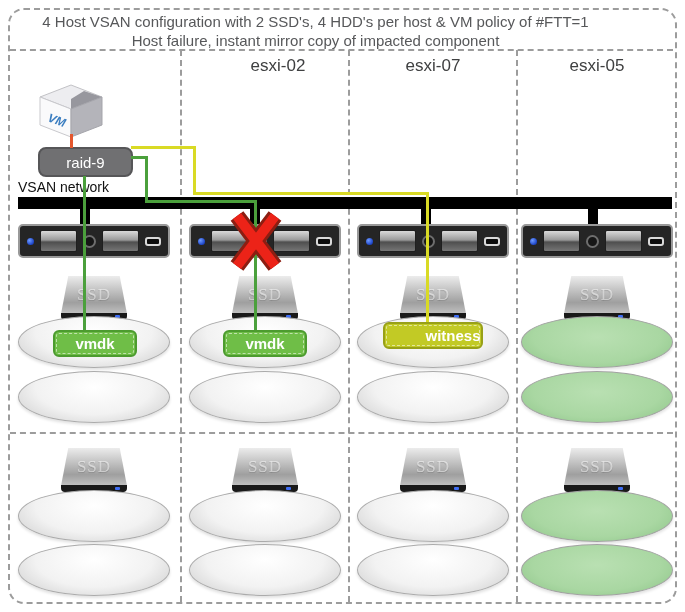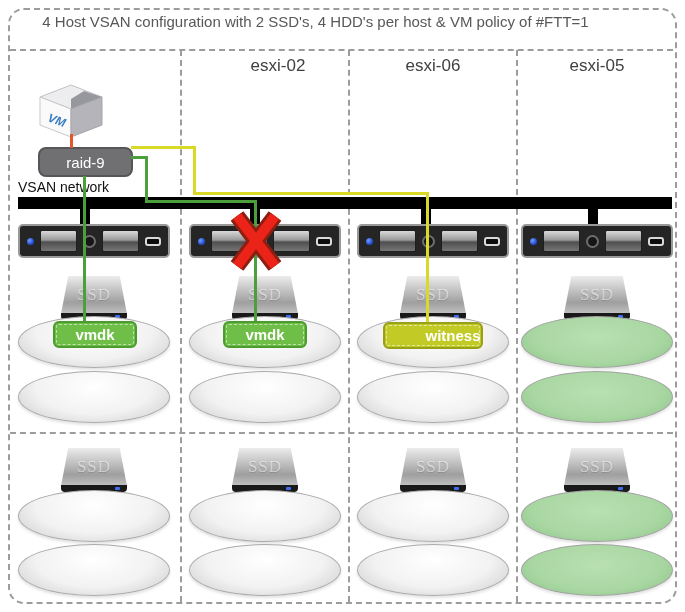--- a/index.html
+++ b/index.html
@@ -39,43 +39,44 @@
   .ssd-base{position:relative;height:7px;background:#191919;border-radius:0 0 4px 4px;margin-top:-1px;}
   .ssd-led{position:absolute;right:7px;top:2px;width:5px;height:3px;background:#3f6ef5;border-radius:1px;}
   .platter{width:152px;height:52px;border-radius:50%;border:1px solid #ababab;box-sizing:border-box;
            background:radial-gradient(ellipse at 50% 30%,#ffffff 0%,#f2f2f2 55%,#dcdcdc 80%,#c3c3c3 100%);
            box-shadow:0 2px 3px rgba(0,0,0,0.12);z-index:3;}
   .platter.green{background:radial-gradient(ellipse at 50% 40%,#b9e0b2 0%,#a9d7a2 60%,#8bc386 100%);
                  border-color:#a2a2a2;}
   .tag{height:27px;border-radius:6px;z-index:6;display:flex;align-items:center;justify-content:center;
        color:#fff;font-weight:bold;font-size:15px;outline:1px dashed rgba(255,255,255,0.55);
        outline-offset:-4px;box-sizing:border-box;}
-  .tag.vmdk{width:84px;background:#6fbe47;border:2px solid #4c9b2f;}
+  .tag.vmdk{width:84px;background:#6fbe47;border:2px solid #4c9b2f;margin-top:9px;}
   .tag.witness{width:100px;background:#c2ca25;border:2px solid #98a018;}
   .xmark{z-index:5;}
   .vmcube{z-index:2;}
 </style>
 </head>
 <body>
 
 <div class="canvas">
 
   <div class="abs outer"></div>
   <div class="abs dash-h" style="left:10px;top:49px;width:663px;"></div>
   <div class="abs dash-v" style="left:180px;top:50px;height:552px;"></div>
   <div class="abs dash-v" style="left:348px;top:50px;height:552px;"></div>
   <div class="abs dash-v" style="left:516px;top:50px;height:552px;"></div>
   <div class="abs dash-h" style="left:10px;top:432px;width:663px;"></div>
 
   <div class="abs title">
     <div>4 Host VSAN configuration with 2 SSD's, 4 HDD's per host &amp; VM policy of #FTT=1</div>
+    <div>Host failure, instant mirror copy of impacted component</div>
   </div>
 
   <div class="abs host-label" style="left:198px;">esxi-02</div>
-  <div class="abs host-label" style="left:353px;">esxi-06</div>
+  <div class="abs host-label" style="left:353px;">esxi-07</div>
   <div class="abs host-label" style="left:517px;">esxi-05</div>
 
   <svg class="abs vmcube" style="left:38px;top:84px;" width="66" height="54" viewBox="0 0 66 54">
     <polygon points="33,1 64,13 33,25 2,13" fill="#ededf0" stroke="#c2c2c6" stroke-width="1"></polygon>
     <polygon points="33,25 64,13 46,7 33,15" fill="#97979e"></polygon>
     <polygon points="2,13 33,25 33,53 2,41" fill="#fafafb" stroke="#c9c9cd" stroke-width="1"></polygon>
     <polygon points="33,25 64,13 64,41 33,53" fill="#b4b4ba" stroke="#a5a5ab" stroke-width="1"></polygon>
     <text x="9" y="37" font-size="12" font-weight="bold" font-style="italic" fill="#3a7dc0" transform="rotate(20 9 37)">VM</text>
   </svg>
 

